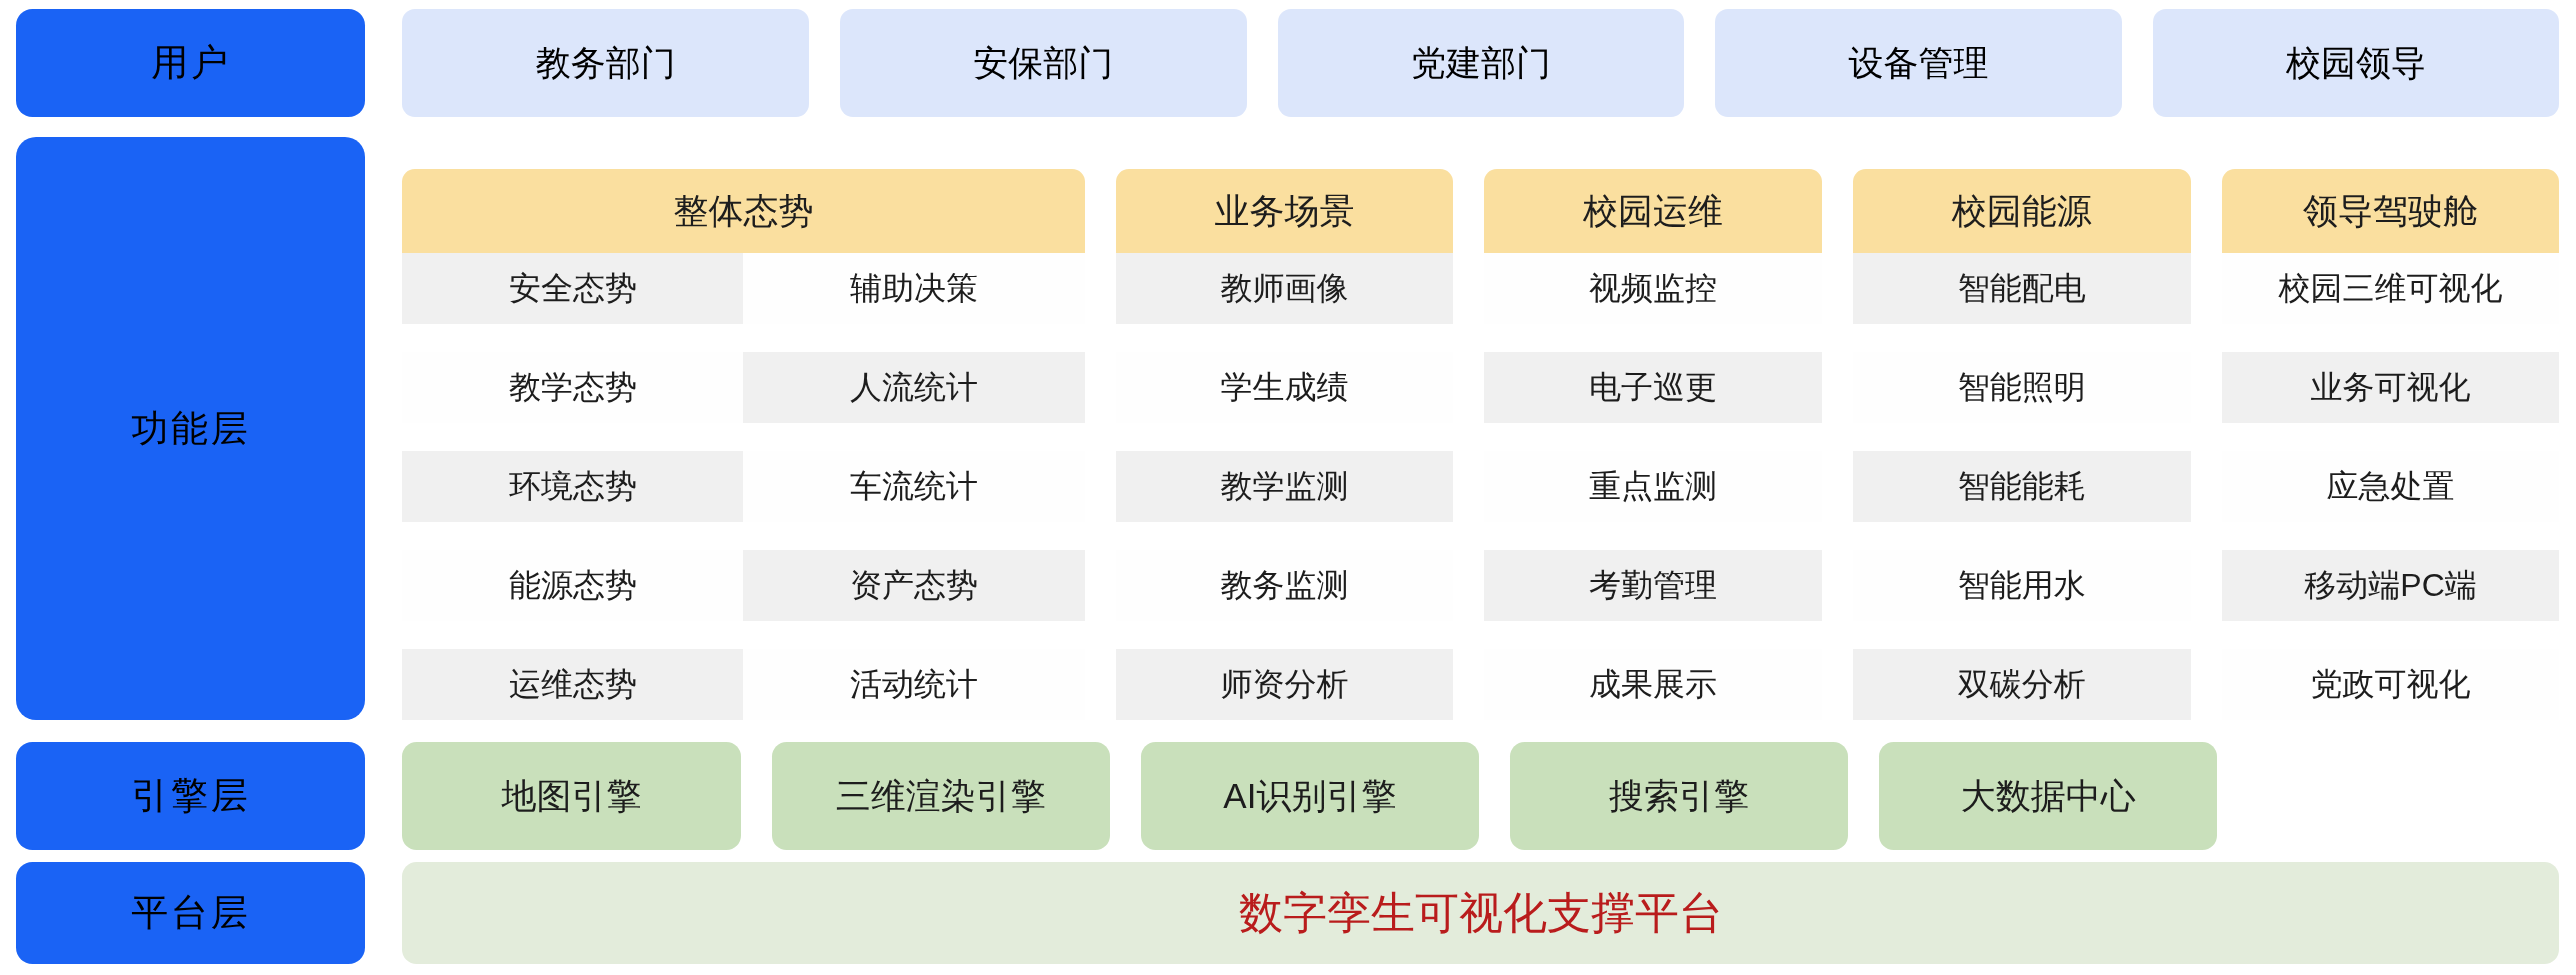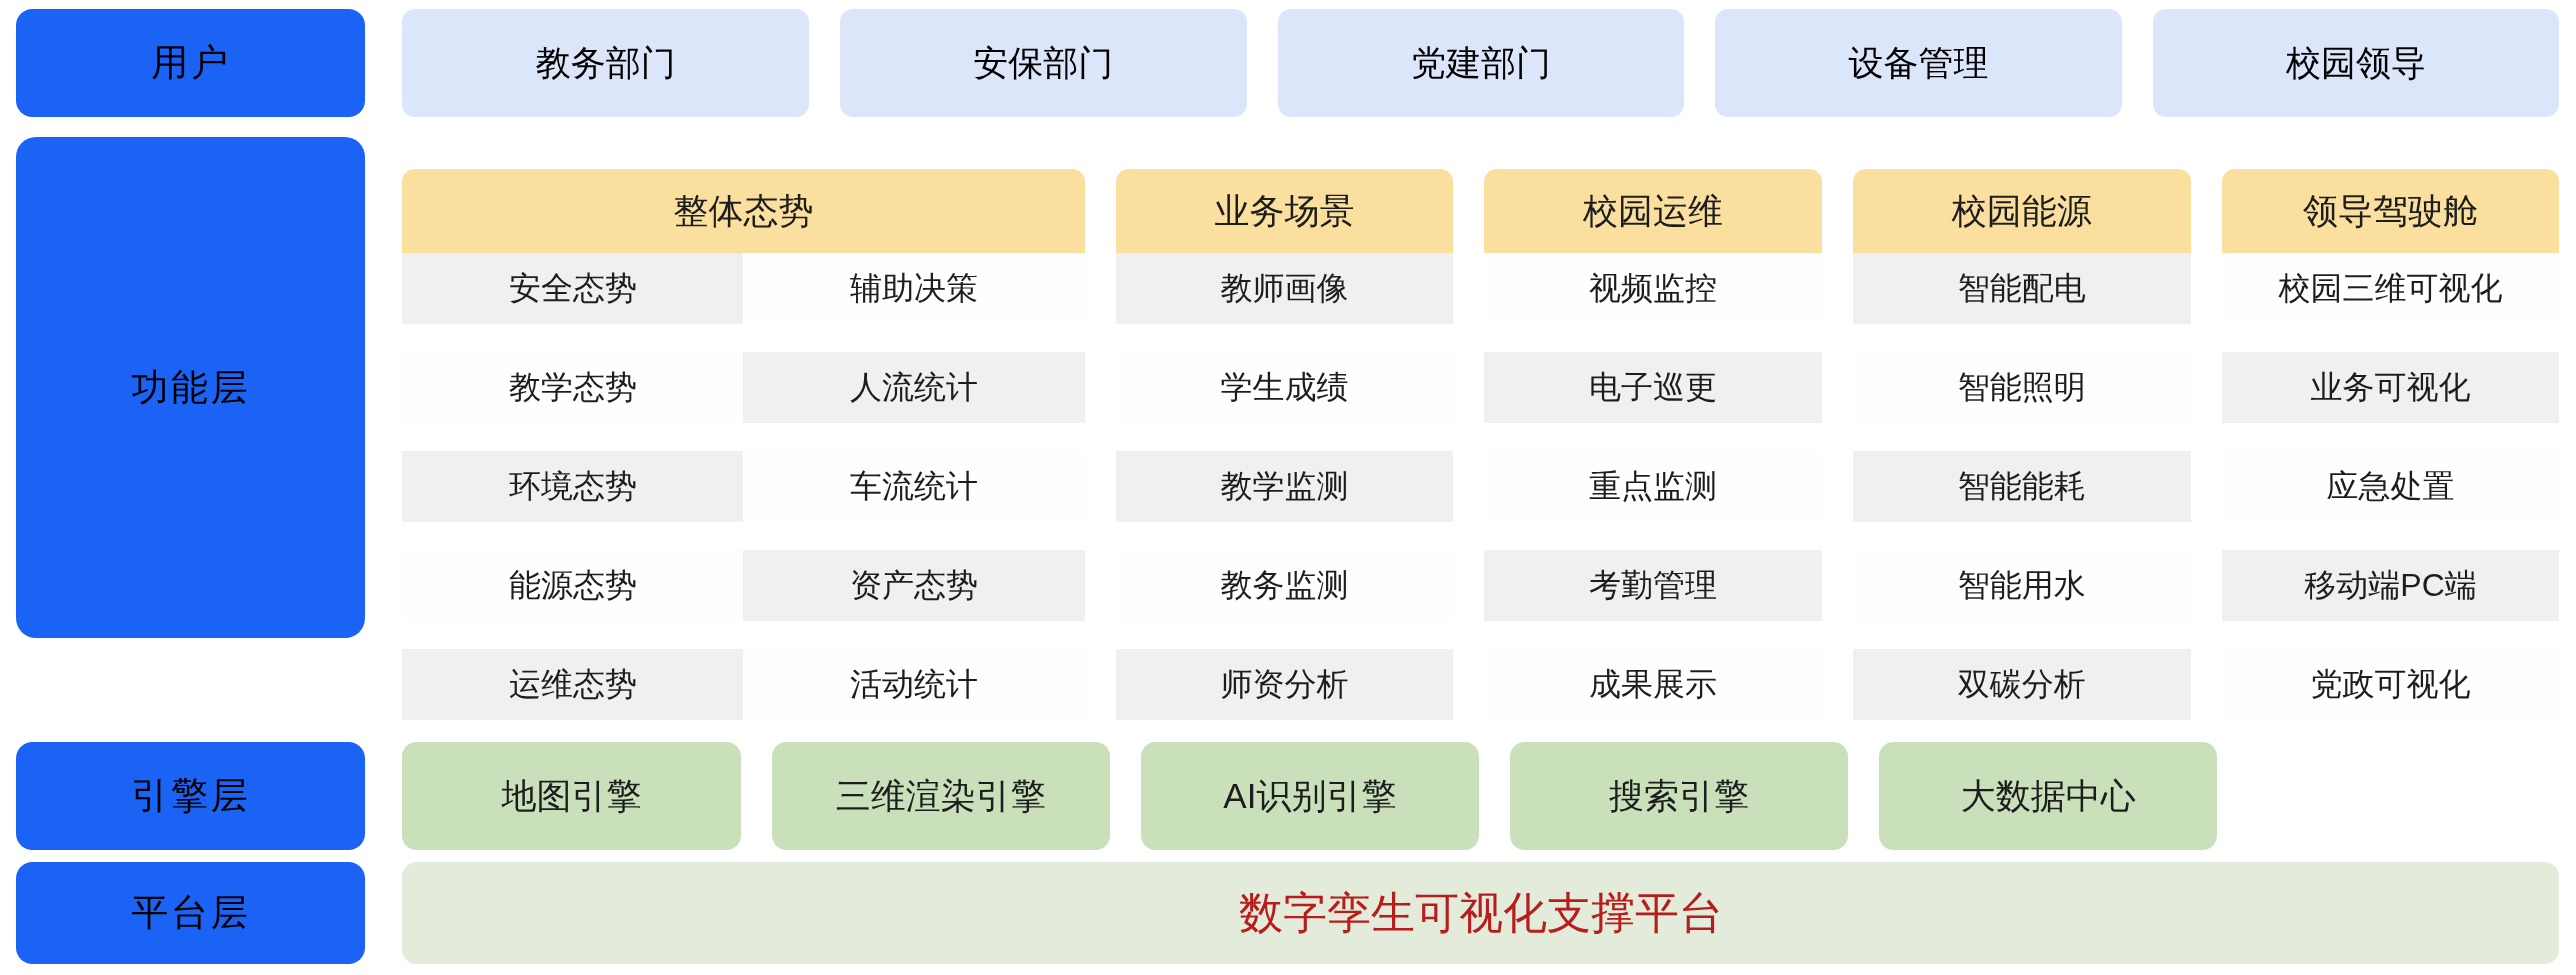--- a/index.html
+++ b/index.html
@@ -46,21 +46,21 @@
     font-size:35px;
     color:#000000;
     box-sizing:border-box;
   }
 
   
   #function-band{
     position:absolute;left:16.4px;top:137px;
     width:2543px;height:583px;
   }
-  #function-band .layer-label{height:501px;border-radius:20px;}
+  #function-band .layer-label{height:583px;border-radius:20px;}
   .func-columns{
     display:flex;flex:1 1 auto;margin-left:37px;gap:31px;
   }
   .func-col{
     display:flex;flex-direction:column;
     box-sizing:border-box;
     margin-top:32px;
   }
   .func-col.wide{flex:2.02 1 0;}
   .func-col.narrow{flex:1 1 0;}

